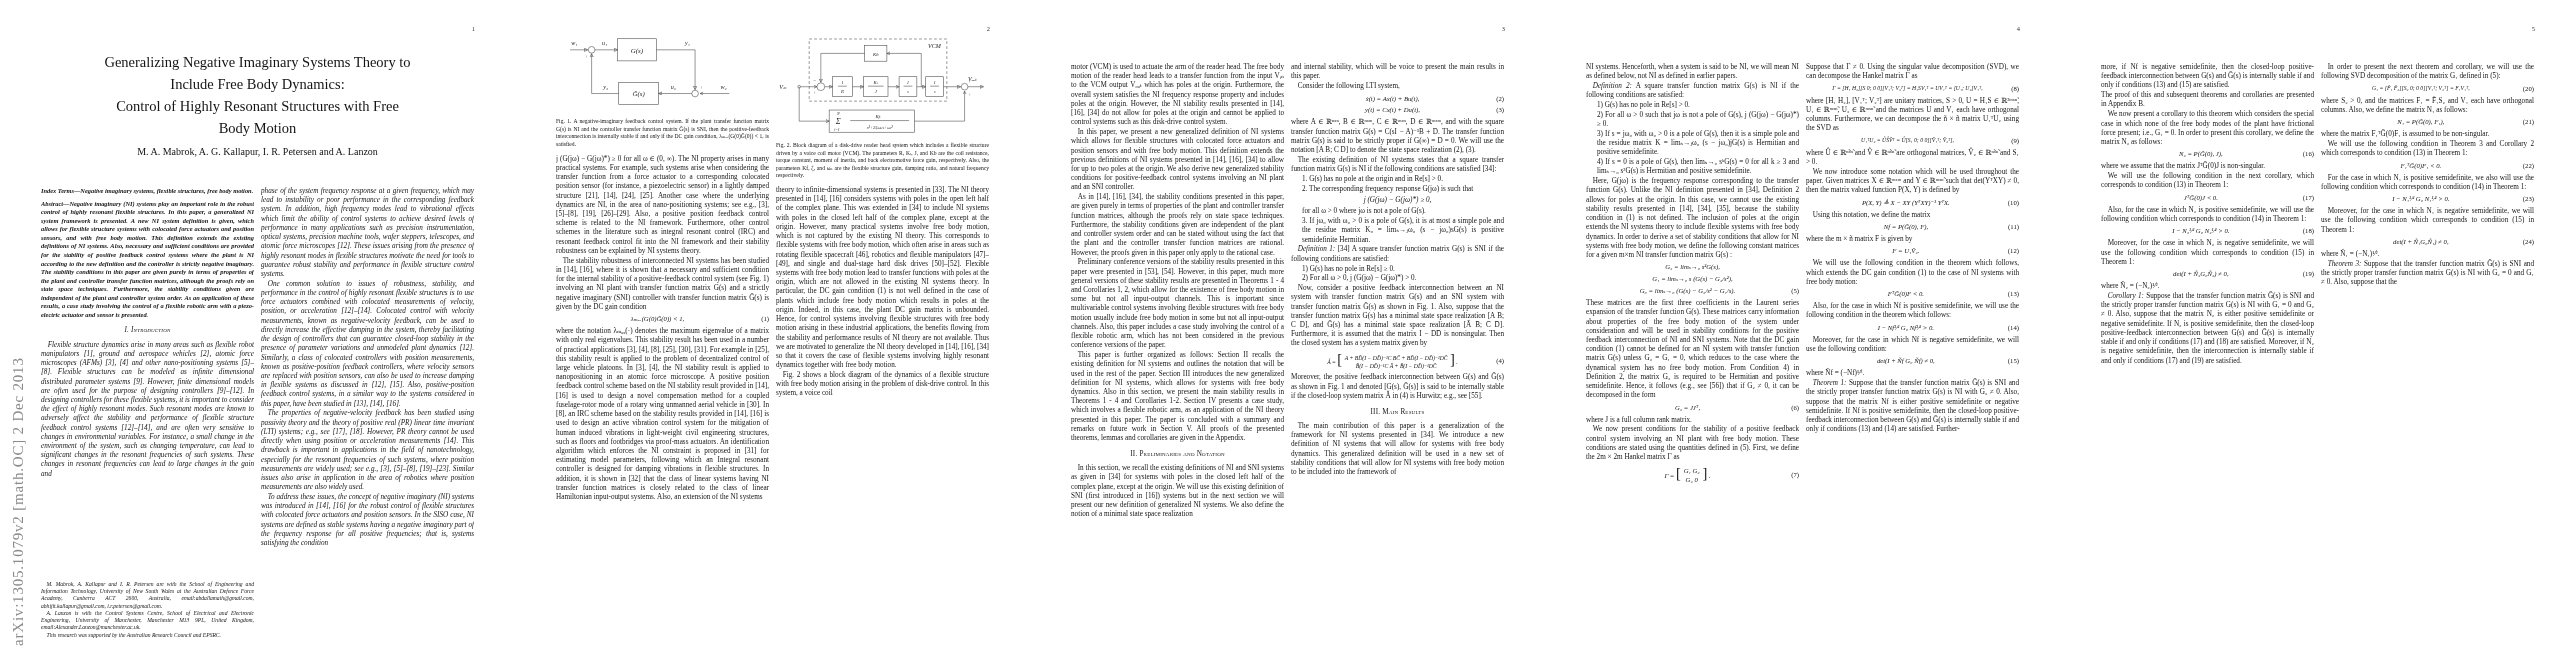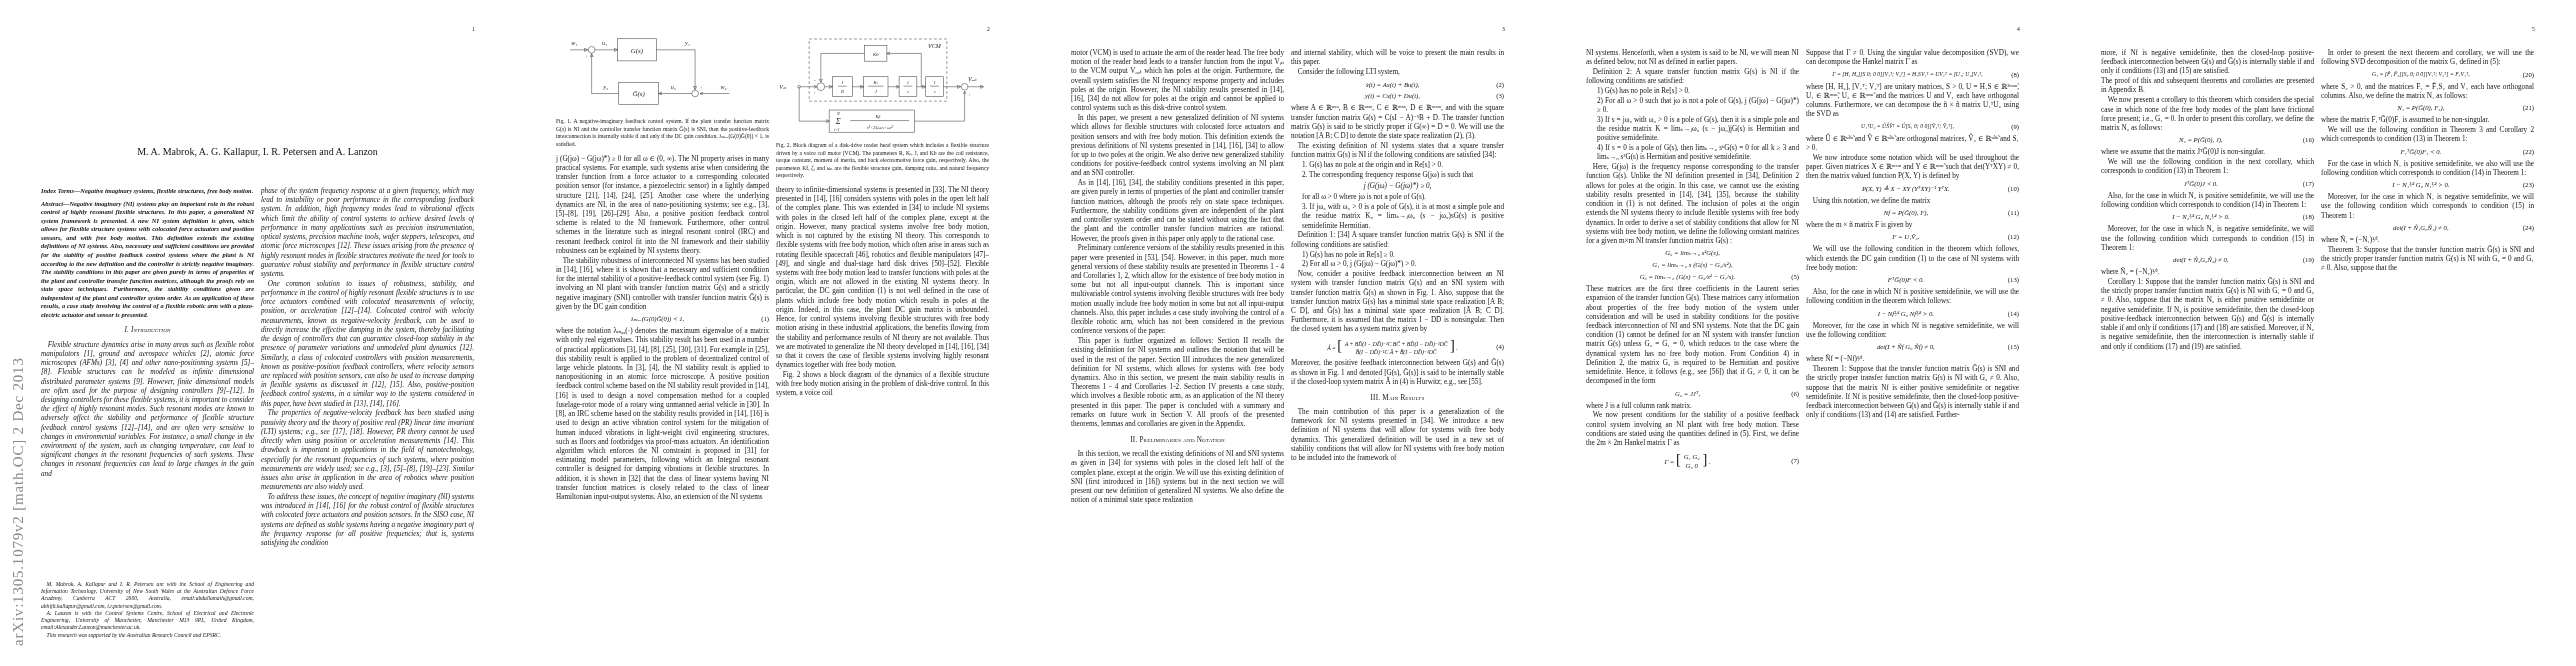--- a/index.html
+++ b/index.html
@@ -4,30 +4,30 @@
 <style>
   html,body{margin:0;padding:0;background:#ffffff;}
   .canvas{position:relative;width:2576px;height:667px;background:#fff;display:flex;
           font-family:"Liberation Serif","DejaVu Serif",serif;color:#141414;}
   .page{position:relative;flex:0 0 515px;width:515px;height:667px;background:#fff;overflow:hidden;}
   .pagenum{position:absolute;top:24.5px;right:40px;font-size:6.4px;color:#333;}
   .col{position:absolute;width:213px;text-align:justify;font-size:7.2px;line-height:1.28;
        overflow:hidden;}
   .col.left{left:41px;}
   .col.right{left:261px;}
-  .colstd{top:49px;height:591px;}
+  .colstd{top:63px;height:591px;}
   .colfig{top:30px;height:610px;}
   .p1col{top:187px;height:452px;display:flex;flex-direction:column;font-style:italic;}
   .p{text-indent:6.7px;margin:0 0 0.6px 0;}
   .pn{text-indent:0;margin:0 0 0.6px 0;}
   .idx{font-weight:bold;font-size:6.4px;line-height:1.33;margin-bottom:4.4px;}
   .abs{font-weight:bold;font-size:6.4px;line-height:1.33;}
   .h{text-align:center;font-variant:small-caps;font-size:7.2px;letter-spacing:0.2px;
      margin:6.7px 0 5px 0;text-indent:0;}
-  .lead{}
+  .lead{font-style:italic;}
   .li{padding-left:11px;text-indent:0;margin:0 0 0.6px 0;}
   .eq{display:flex;align-items:center;margin:3.3px 0;text-indent:0;}
   .eq .b{flex:1;text-align:center;font-style:italic;font-size:6.7px;}
   .eq .n{font-style:normal;font-size:6.7px;padding-left:2.2px;}
   .eq.small .b{font-size:5.7px;}
   .mcol{display:inline-flex;flex-direction:column;text-align:center;padding:0 1.1px;vertical-align:middle;}
   .mcol span{line-height:1.3;}
   .mbr{font-size:14.5px;font-weight:300;font-style:normal;line-height:1;}
   .ctr{text-align:center;font-style:italic;text-indent:0;margin:2.2px 0;}
   .cap{font-size:5.6px;line-height:1.32;text-align:justify;text-indent:0;margin:4.4px 0 6.7px 0;}
@@ -48,20 +48,26 @@
   svg .sign{font-size:9px;font-style:normal;}
 </style>
 </head>
 <body>
 
 <div class="canvas">
 
   <div class="page">
     <div class="arxiv">arXiv:1305.1079v2  [math.OC]  2 Dec 2013</div>
     <div class="pagenum">1</div>
+    <div class="title">
+      <div>Generalizing Negative Imaginary Systems Theory to</div>
+      <div>Include Free Body Dynamics:</div>
+      <div>Control of Highly Resonant Structures with Free</div>
+      <div>Body Motion</div>
+    </div>
     <div class="authors">M. A. Mabrok, A. G. Kallapur, I. R. Petersen and A. Lanzon</div>
     <div class="col left p1col">
       <div class="pn idx">Index Terms—Negative imaginary systems, flexible structures, free body motion.</div>
       <div class="pn abs">Abstract—Negative imaginary (NI) systems play an important role in the robust control of highly resonant flexible structures. In this paper, a generalized NI system framework is presented. A new NI system definition is given, which allows for flexible structure systems with colocated force actuators and position sensors, and with free body motion. This definition extends the existing definitions of NI systems. Also, necessary and sufficient conditions are provided for the stability of positive feedback control systems where the plant is NI according to the new definition and the controller is strictly negative imaginary. The stability conditions in this paper are given purely in terms of properties of the plant and controller transfer function matrices, although the proofs rely on state space techniques. Furthermore, the stability conditions given are independent of the plant and controller system order. As an application of these results, a case study involving the control of a flexible robotic arm with a piezo-electric actuator and sensor is presented.</div>
       <div class="h">I. Introduction</div>
       <div class="p">Flexible structure dynamics arise in many areas such as flexible robot manipulators [1], ground and aerospace vehicles [2], atomic force microscopes (AFMs) [3], [4] and other nano-positioning systems [5]–[8]. Flexible structures can be modeled as infinite dimensional distributed parameter systems [9]. However, finite dimensional models are often used for the purpose of designing controllers [9]–[12]. In designing controllers for these flexible systems, it is important to consider the effect of highly resonant modes. Such resonant modes are known to adversely affect the stability and performance of flexible structure feedback control systems [12]–[14], and are often very sensitive to changes in environmental variables. For instance, a small change in the environment of the system, such as changing temperature, can lead to significant changes in the resonant frequencies of such systems. These changes in resonant frequencies can lead to large changes in the gain and</div>
       <div class="fnotes">
         <div class="pn">M. Mabrok, A. Kallapur and I. R. Petersen are with the School of Engineering and Information Technology, University of New South Wales at the Australian Defence Force Academy, Canberra ACT 2600, Australia, email:abdallamath@gmail.com, abhijit.kallapur@gmail.com, i.r.petersen@gmail.com.</div>
         <div class="pn">A. Lanzon is with the Control Systems Centre, School of Electrical and Electronic Engineering, University of Manchester, Manchester M13 9PL, United Kingdom, email:Alexander.Lanzon@manchester.ac.uk.</div>
         <div class="pn">This research was supported by the Australian Research Council and EPSRC.</div>

